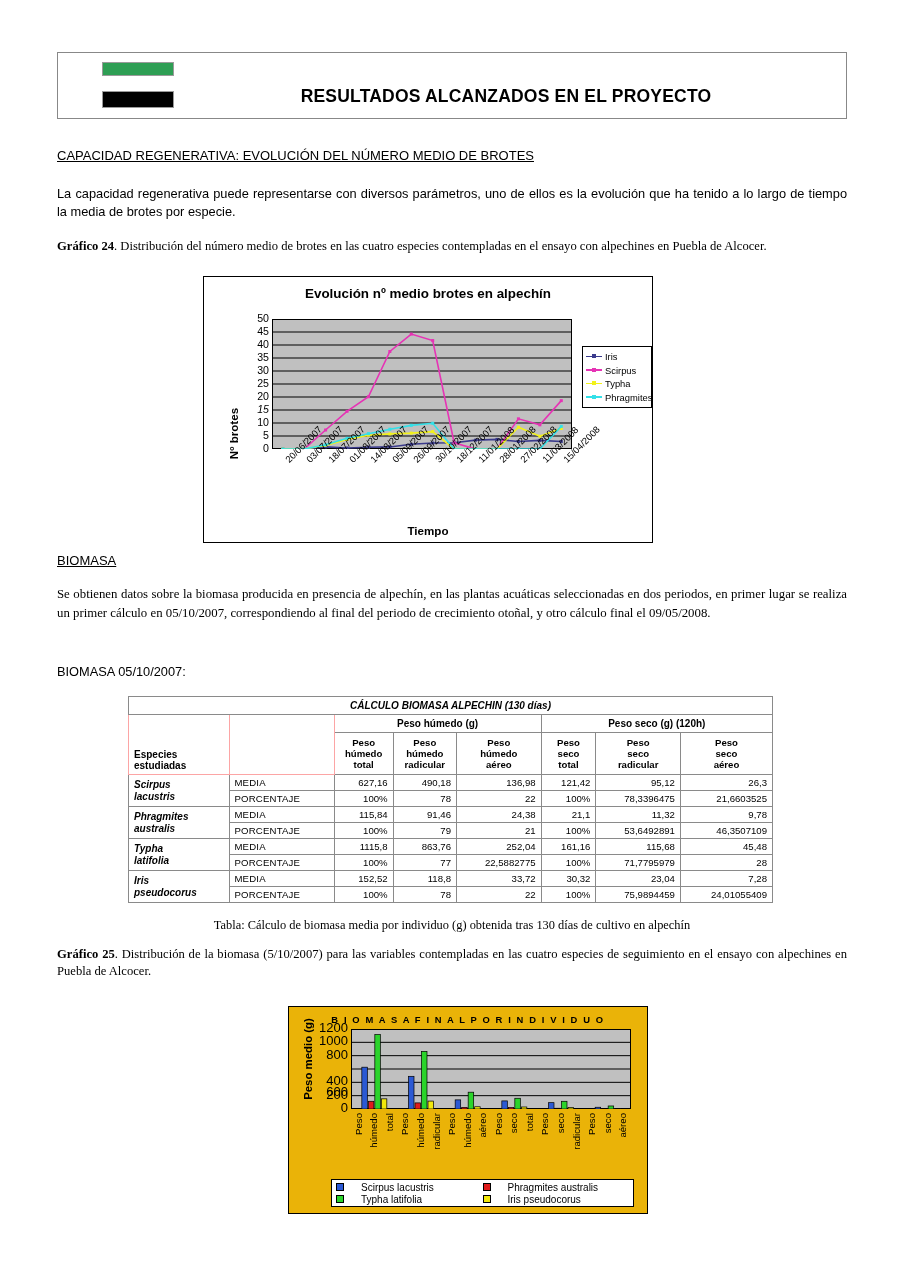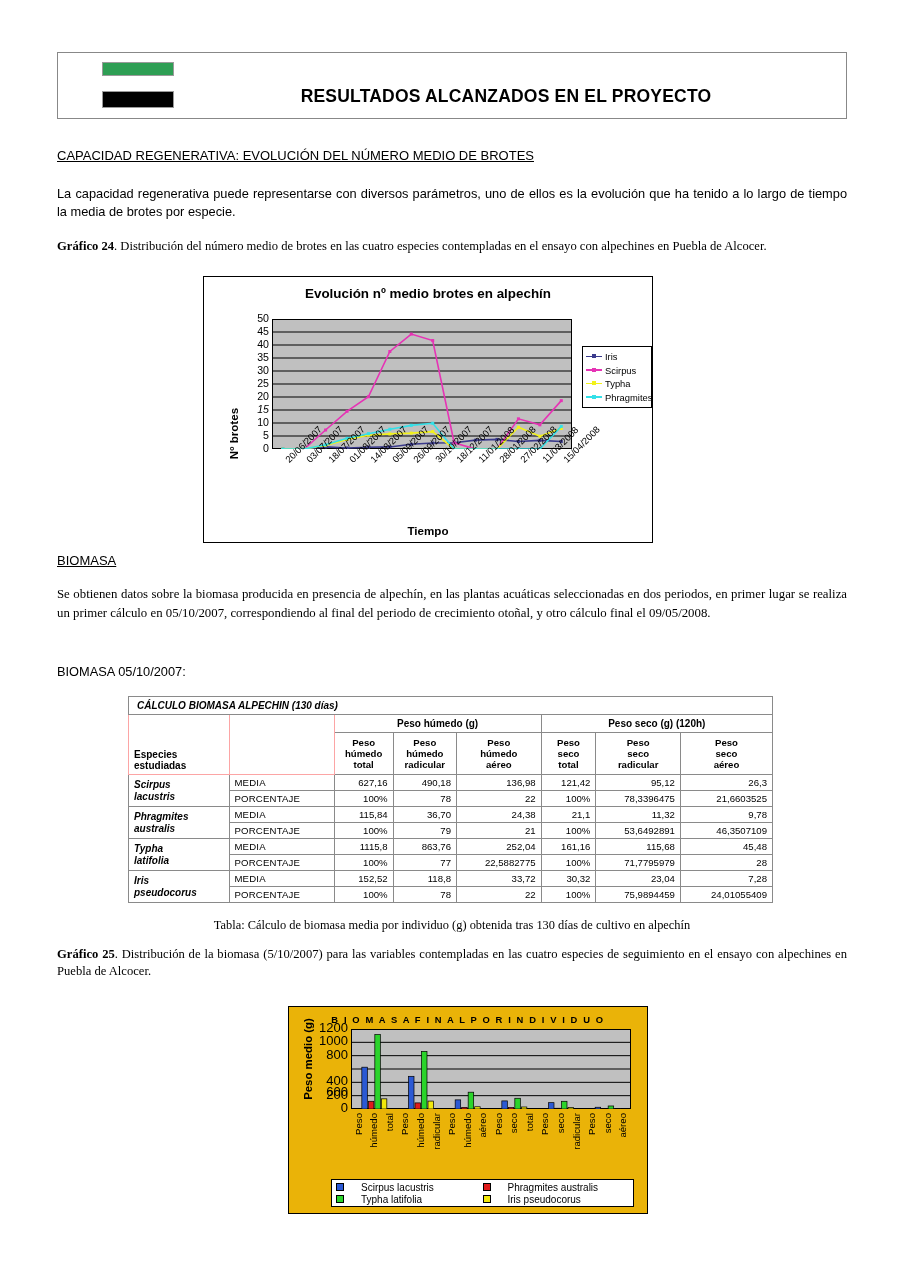--- a/index.html
+++ b/index.html
@@ -112,21 +112,21 @@
     font-size:9.6px;
     background:#fff;
   }
   .bio-table td,.bio-table th{
     border:1px solid #8a8a8a;
     padding:2px 4px;
     vertical-align:middle;
     font-weight:normal;
   }
   .bio-table .title-row td{
-    font-style:italic;font-weight:bold;font-size:10px;padding:3px 8px;
+    text-align:center;font-style:italic;font-weight:bold;font-size:10px;padding:3px 0;
   }
   .bio-table .grp td{text-align:center;font-weight:bold;font-size:10px;padding:3px 0;}
   .bio-table .hdr td{text-align:center;font-weight:bold;line-height:11px;padding:4px 2px;}
   .bio-table td.spec{font-weight:bold;font-style:italic;font-size:10px;line-height:11.5px;padding-left:5px;}
   .bio-table td.lab{text-align:left;padding-left:4px;letter-spacing:.2px;}
   .bio-table td.num{text-align:right;padding-right:5px;}
   .bio-table td.blank{border:1px solid #fca5a5;}
 
   
   .chart2{
@@ -382,21 +382,21 @@
           <td class="num">78</td>
           <td class="num">22</td>
           <td class="num">100%</td>
           <td class="num">78,3396475</td>
           <td class="num">21,6603525</td>
         </tr>
         <tr>
           <td class="spec" rowspan="2">Phragmites<br>australis</td>
           <td class="lab">MEDIA</td>
           <td class="num">115,84</td>
-          <td class="num">36,70</td>
+          <td class="num">91,46</td>
           <td class="num">24,38</td>
           <td class="num">21,1</td>
           <td class="num">11,32</td>
           <td class="num">9,78</td>
         </tr>
         <tr>
           <td class="lab">PORCENTAJE</td>
           <td class="num">100%</td>
           <td class="num">79</td>
           <td class="num">21</td>

